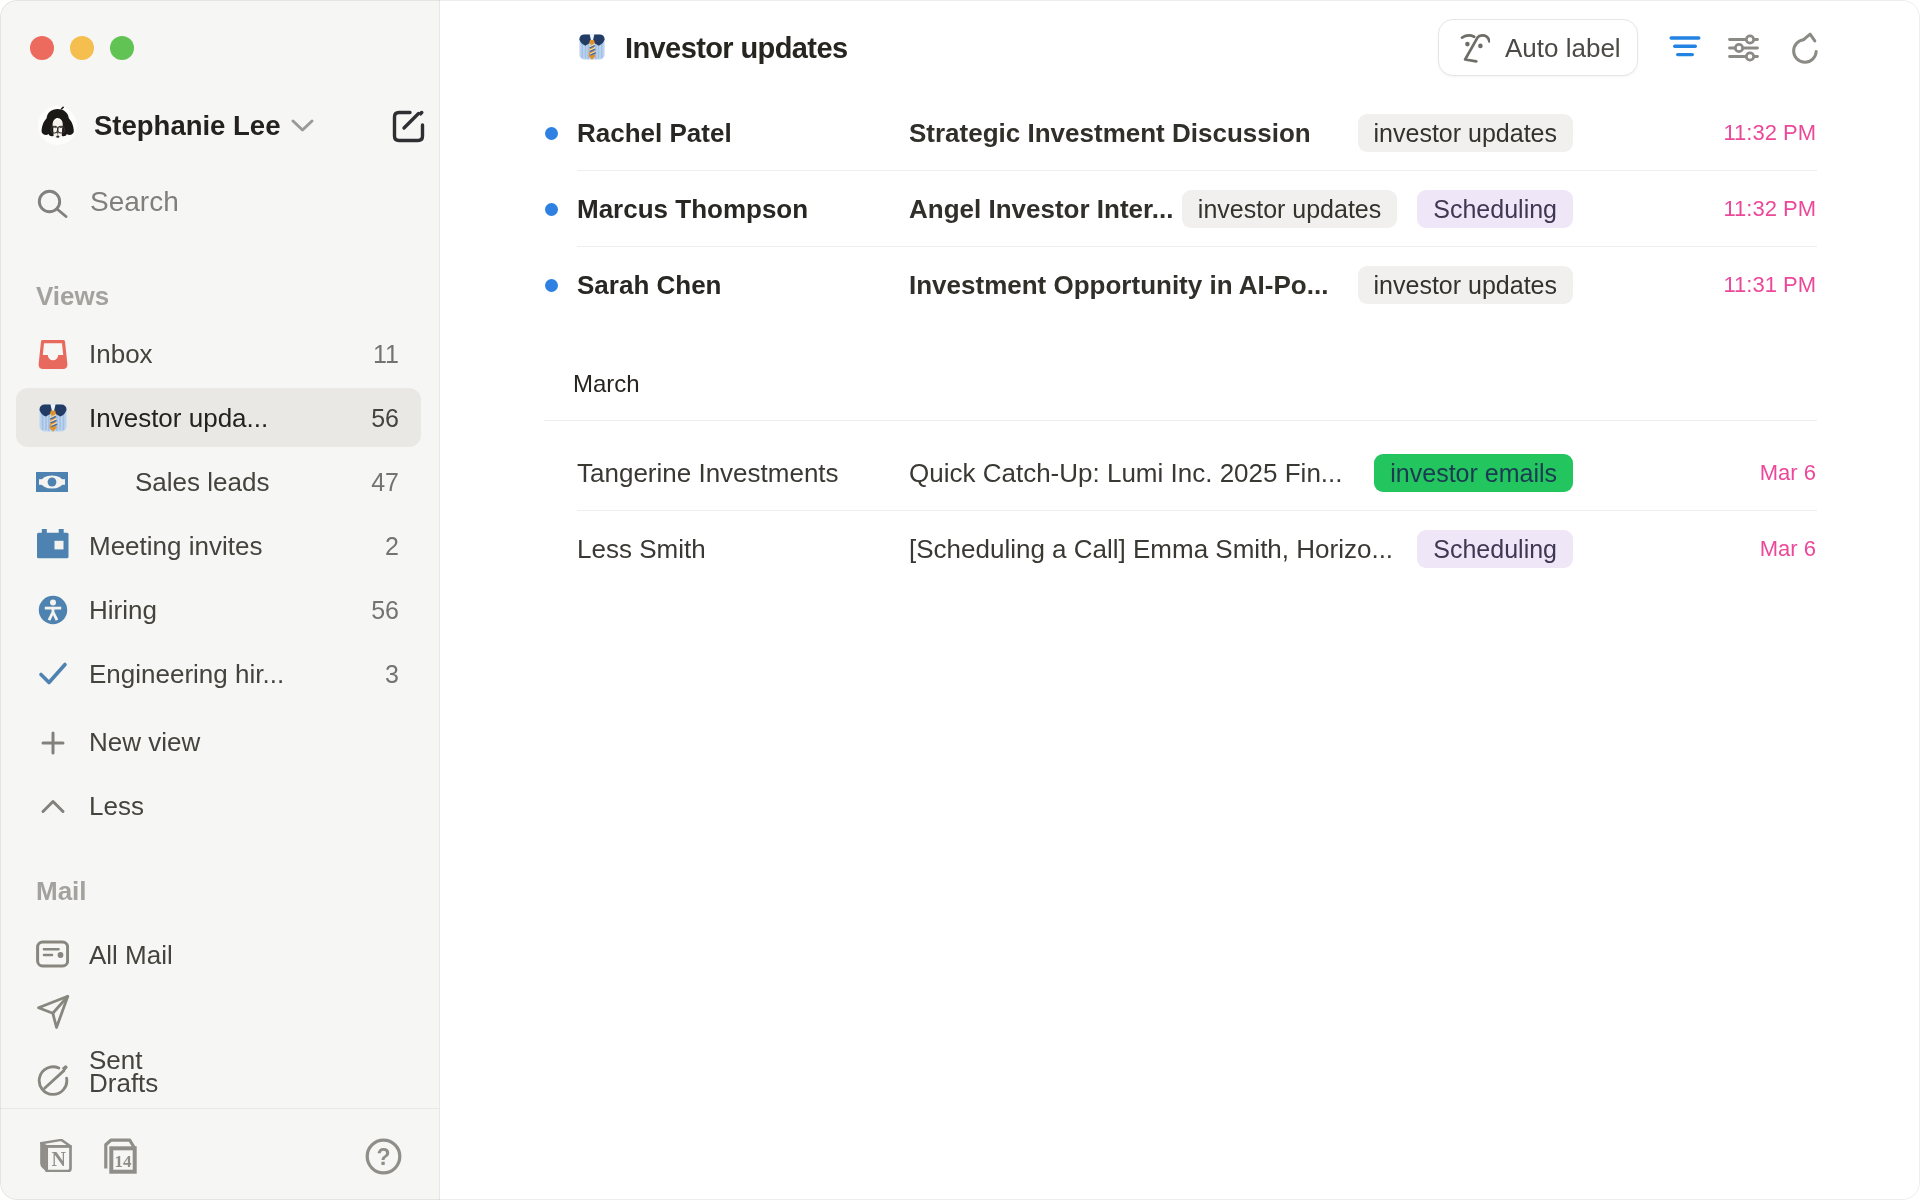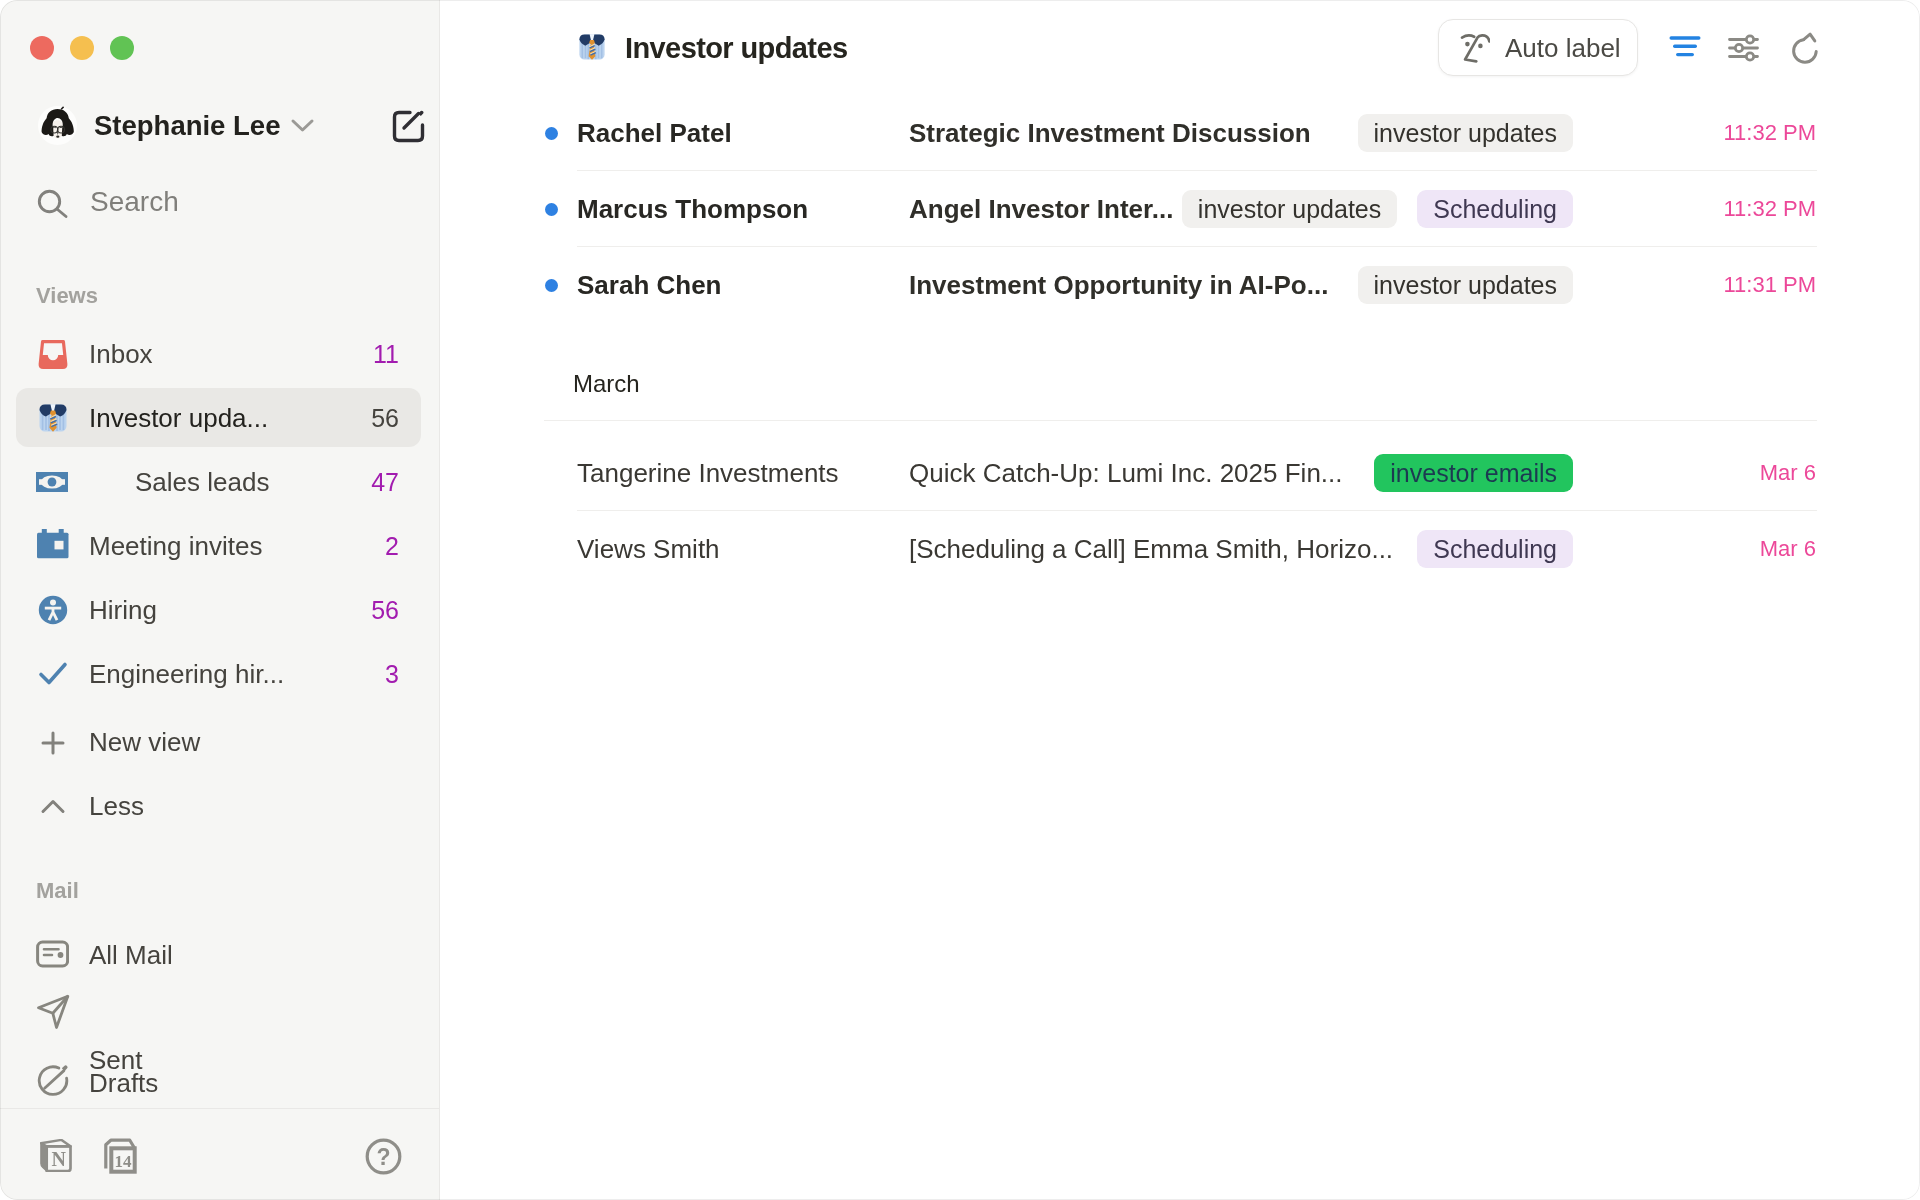--- a/index.html
+++ b/index.html
@@ -4,22 +4,22 @@
 <style>
   * { margin:0; padding:0; box-sizing:border-box; }
   html,body { width:1920px; height:1200px; background:#fff; font-family:"Liberation Sans", sans-serif; }
   .window::after { content:""; position:absolute; inset:0; border-radius:17px; box-shadow: inset 0 0 0 1px rgba(0,0,0,0.07); pointer-events:none; z-index:50; }
   .window { position:absolute; left:0; top:0; width:1920px; height:1200px;
             border-radius:17px; overflow:hidden; background:#fff; }
   .sidebar { position:absolute; left:0; top:0; width:440px; height:1200px;
              background:#f6f6f4; border-right:1px solid #e9e8e6; }
   .abs { position:absolute; }
   .srow-label { font-size:26px; color:#45433e; font-weight:500; white-space:nowrap; }
-  .srow-count { font-size:25px; color:#a21caf; font-weight:400; text-align:right; }
-  .sec-label { font-size:22px; color:#a3a29e; font-weight:700; }
+  .srow-count { font-size:25px; color:#737373; font-weight:400; text-align:right; }
+  .sec-label { font-size:26px; color:#a3a29e; font-weight:700; }
   .main { position:absolute; left:441px; top:0; width:1479px; height:989px; background:#fff; }
   .pill { display:inline-flex; align-items:center; height:38px; border-radius:9px;
           padding:0 16px; font-size:25px; font-weight:500; white-space:nowrap; }
   .pill-gray { background:#f1f0ee; color:#34322d; }
   .pill-purple { background:#efe6f7; color:#3f3852; }
   .pill-blue { background:#22c55e; color:#1c3a51; }
   .row { position:absolute; left:0; right:0; height:76px; }
   .row .dot { position:absolute; left:104px; top:50%; margin-top:-6.5px; width:13px; height:13px;
               border-radius:50%; background:#2e81e2; }
   .row .inner { position:absolute; left:136px; right:104px; top:0; bottom:0;
@@ -298,21 +298,21 @@
         <div class="subject">Quick Catch-Up: Lumi Inc. 2025 Fin...</div>
         <div class="tags">
             <span class="pill pill-blue">investor emails</span>
           </div>
         <div class="time">Mar 6</div>
       </div>
       <div class="divider"></div>
     </div>
     <div class="row read" style="top:511px;">
       <div class="inner">
-        <div class="sender">Views Smith</div>
+        <div class="sender">Less Smith</div>
         <div class="subject">[Scheduling a Call] Emma Smith, Horizo...</div>
         <div class="tags">
             <span class="pill pill-purple">Scheduling</span>
           </div>
         <div class="time">Mar 6</div>
       </div>
     </div>
   </div>
 </div>
 

